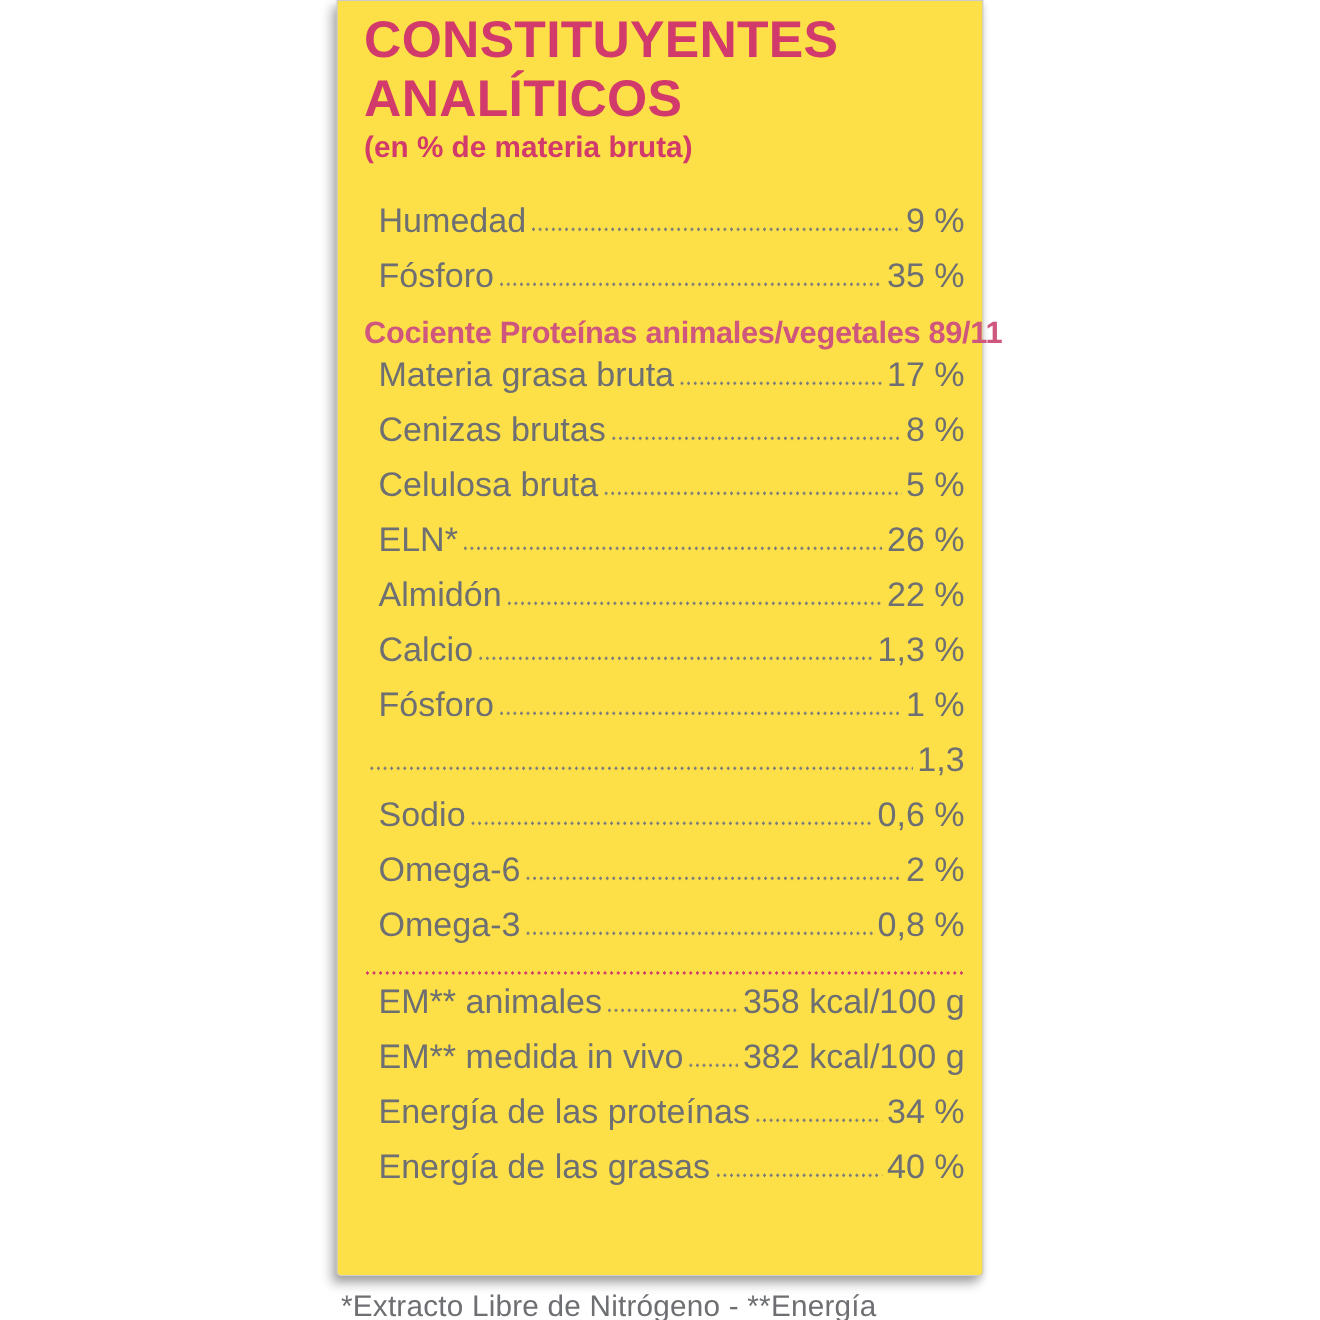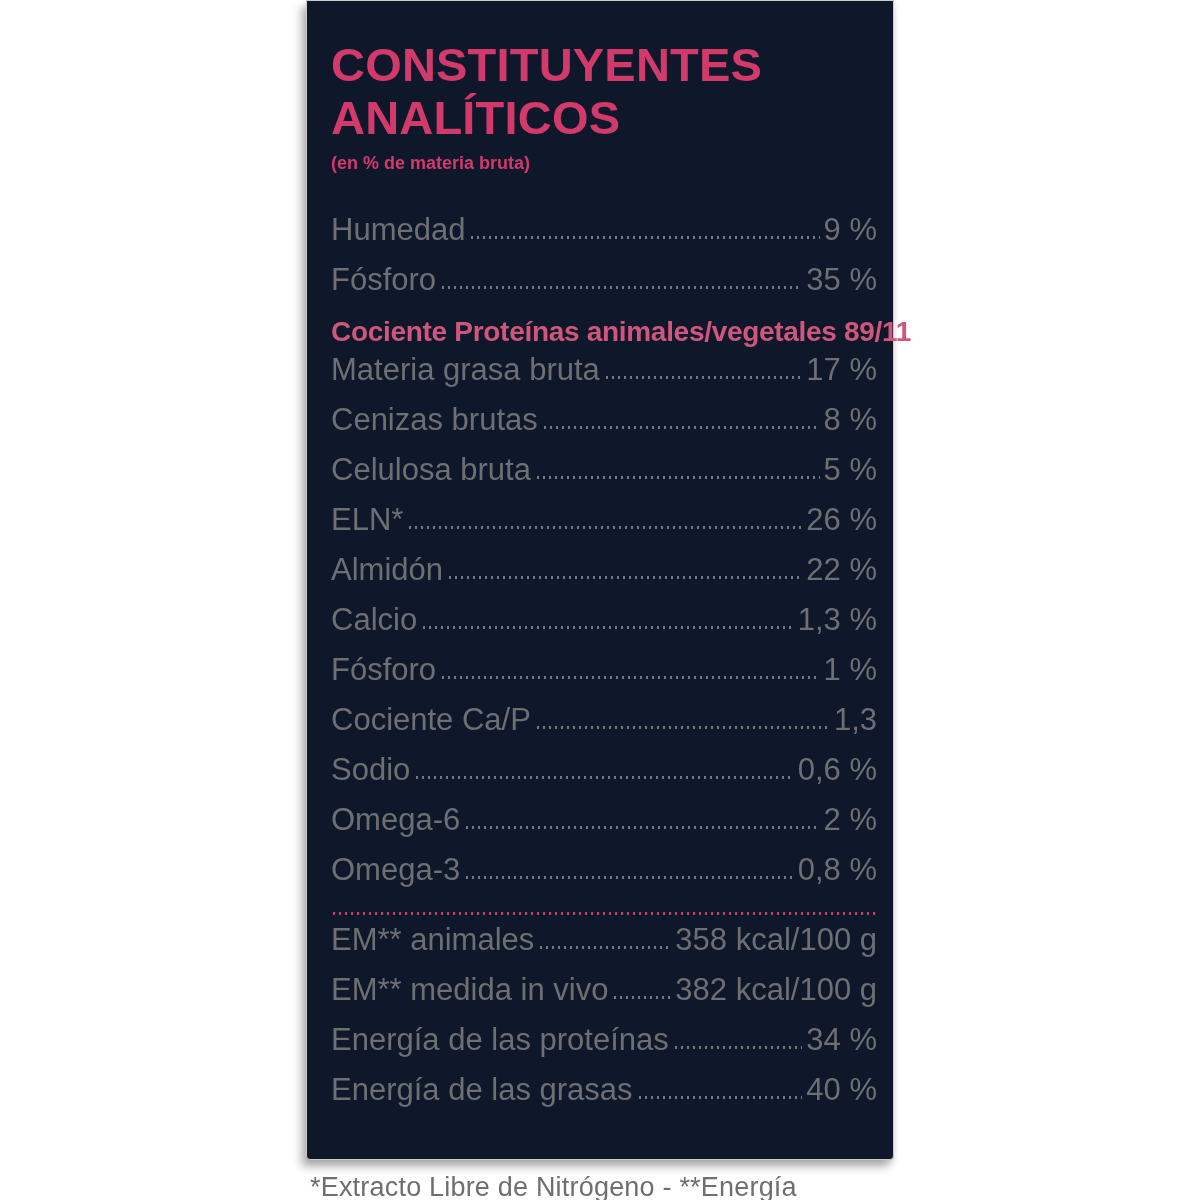--- a/index.html
+++ b/index.html
@@ -23,53 +23,53 @@
     width: 1200px;
     height: 1200px;
   }
   .card {
     position: absolute;
     left: 306px;
     top: 0px;
     width: 588px;
     height: 1160px;
     box-sizing: border-box;
-    background: #0f172a;
+    background: #fde047;
     border: 1px solid var(--border-gray);
     border-radius: 0 0 4px 4px;
     box-shadow: -5px 7px 10px rgba(0,0,0,0.28), 0 3px 6px rgba(0,0,0,0.12);
-    padding: 37px 16px 0 24px;
+    padding: 8px 16px 0 24px;
   }
   .title {
     color: var(--accent);
     font-weight: 700;
     font-size: 47px;
     line-height: 53px;
     letter-spacing: 0.2px;
   }
   .subtitle {
     color: var(--accent);
     font-weight: 700;
-    font-size: 18px;
+    font-size: 27px;
     line-height: 32px;
     margin-top: 3px;
   }
   .rows {
     margin-top: 33px;
   }
   .row {
     display: flex;
     align-items: baseline;
     height: 50px;
     font-size: 31px;
     font-weight: 300;
     color: var(--text-gray);
     white-space: nowrap;
   }
-  .row .label { flex: 0 0 auto; }
+  .row .label { flex: 0 0 auto; margin-left: 13px; }
   .row .dots {
     flex: 1 1 auto;
     height: 5px;
     margin: 0 4px;
     background-image: radial-gradient(circle, var(--dot-gray) 1.3px, transparent 1.5px);
     background-size: 6px 5px;
     background-repeat: repeat-x;
     background-position: left bottom;
   }
   .row .value { flex: 0 0 auto; }
@@ -153,21 +153,20 @@
           <span class="label">Calcio</span>
           <span class="dots"></span>
           <span class="value">1,3 %</span>
         </div>
         <div class="row">
           <span class="label">Fósforo</span>
           <span class="dots"></span>
           <span class="value">1 %</span>
         </div>
         <div class="row">
-          <span class="label">Cociente Ca/P</span>
           <span class="dots"></span>
           <span class="value">1,3</span>
         </div>
         <div class="row">
           <span class="label">Sodio</span>
           <span class="dots"></span>
           <span class="value">0,6 %</span>
         </div>
         <div class="row">
           <span class="label">Omega-6</span>

